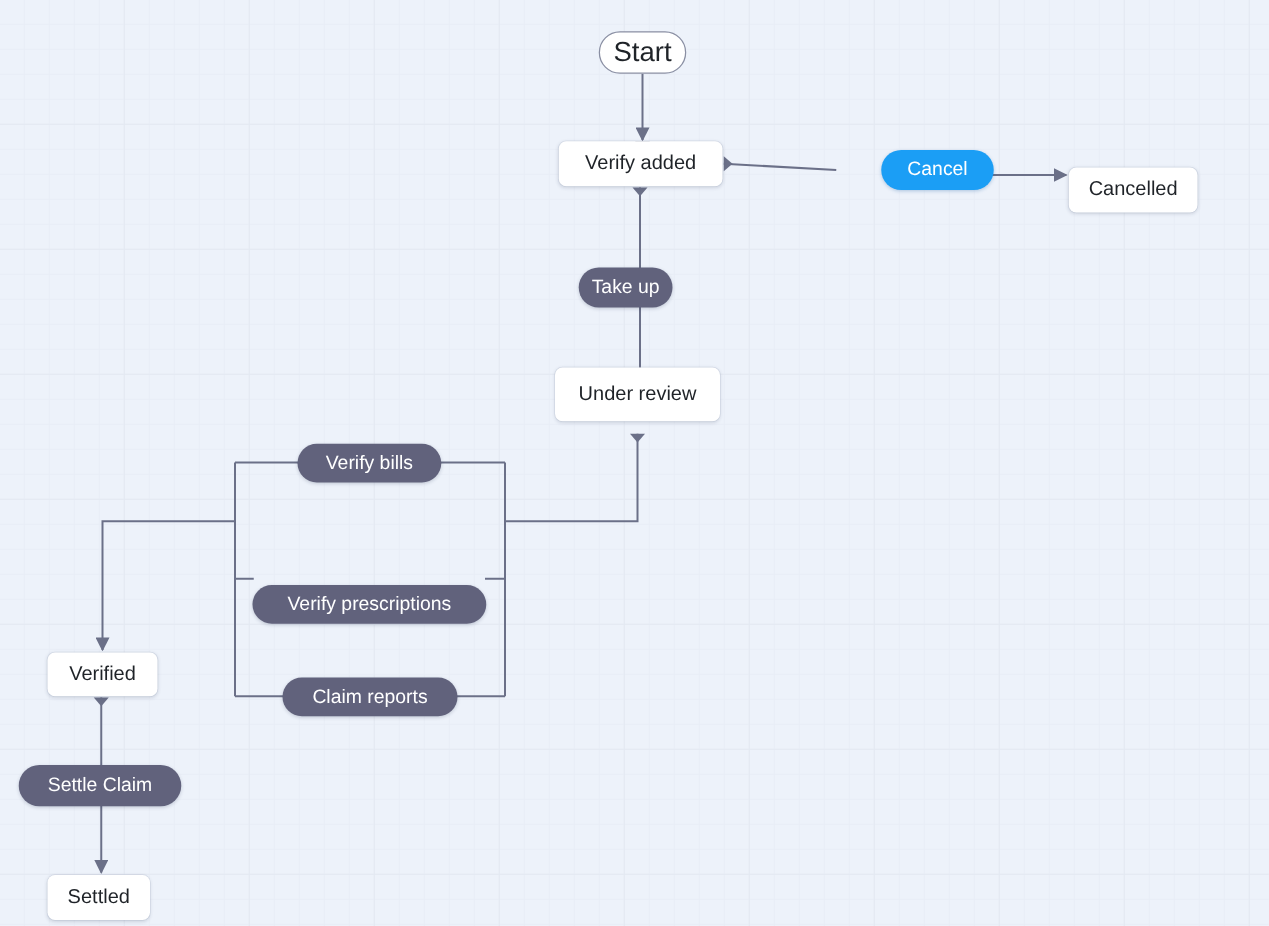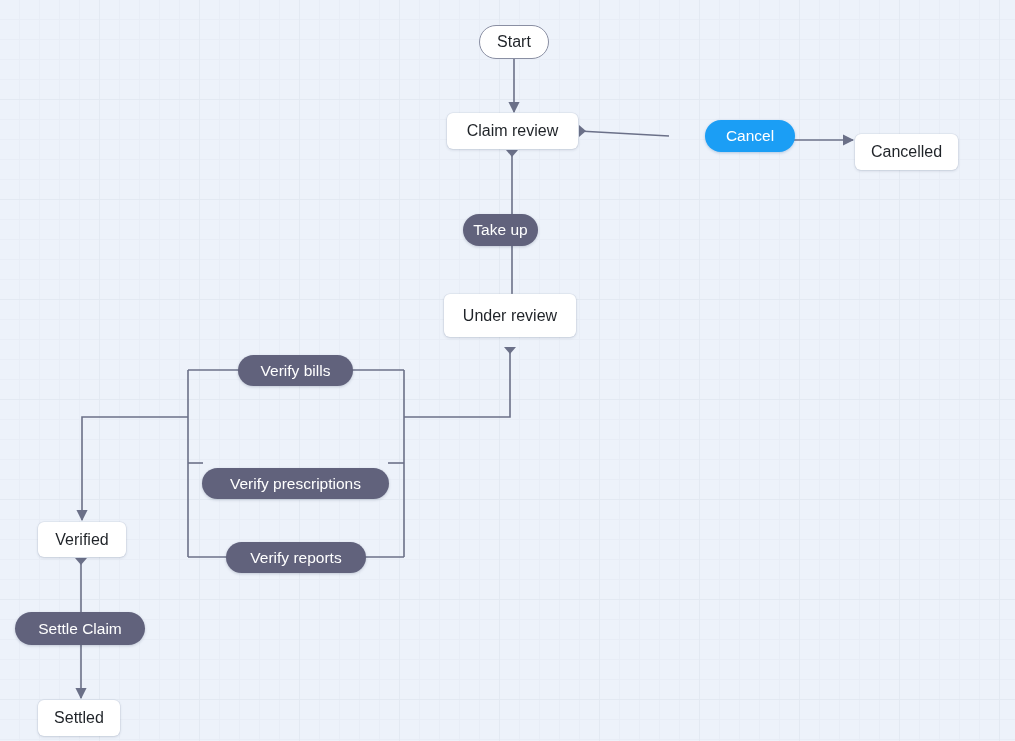--- a/index.html
+++ b/index.html
@@ -61,21 +61,21 @@
     font-size: 16px;
     border-radius: 6px;
     box-shadow: 0 1px 3px rgba(37, 49, 80, 0.16),
                 0 0 0 0.6px rgba(180, 190, 210, 0.30);
   }
 
   
   .start {
     background: #ffffff;
     color: #1f2328;
-    font-size: 16px;
+    font-size: 22px;
     border-radius: 20px;
     border: 1.3px solid #8a8fa3;
   }
 
   
   .transition {
     background: #61627c;
     color: #ffffff;
     font-size: 15.5px;
     border-radius: 18px;
@@ -139,21 +139,21 @@
       <polygon points="504,347 516,347 510,354"></polygon>
       <polygon points="75,558 87,558 81,565"></polygon>
     </g>
   </svg>
 
   <div class="node start" style="left:479px; top:25px; width:70px; height:34px;">
     <span>Start</span>
   </div>
 
   <div class="node state" style="left:447px; top:113px; width:131px; height:36px;">
-    <span>Claim review</span>
+    <span>Verify added</span>
   </div>
 
   <div class="node transition accent" style="left:670px; top:120px; width:90px; height:32px;">
     <span>Cancel</span>
   </div>
 
   <div class="node state" style="left:855px; top:134px; width:103px; height:36px;">
     <span>Cancelled</span>
   </div>
 
@@ -167,21 +167,21 @@
 
   <div class="node transition" style="left:238px; top:355px; width:115px; height:31px;justify-content:center;">
     <span>Verify bills</span>
   </div>
 
   <div class="node transition" style="left:202px; top:468px; width:187px; height:31px;">
     <span>Verify prescriptions</span>
   </div>
 
   <div class="node transition" style="left:226px; top:542px; width:140px; height:31px;">
-    <span>Verify reports</span>
+    <span>Claim reports</span>
   </div>
 
   <div class="node state" style="left:38px; top:522px; width:88px; height:35px;">
     <span>Verified</span>
   </div>
 
   <div class="node transition" style="left:15px; top:612px; width:130px; height:33px;">
     <span>Settle Claim</span>
   </div>
 

